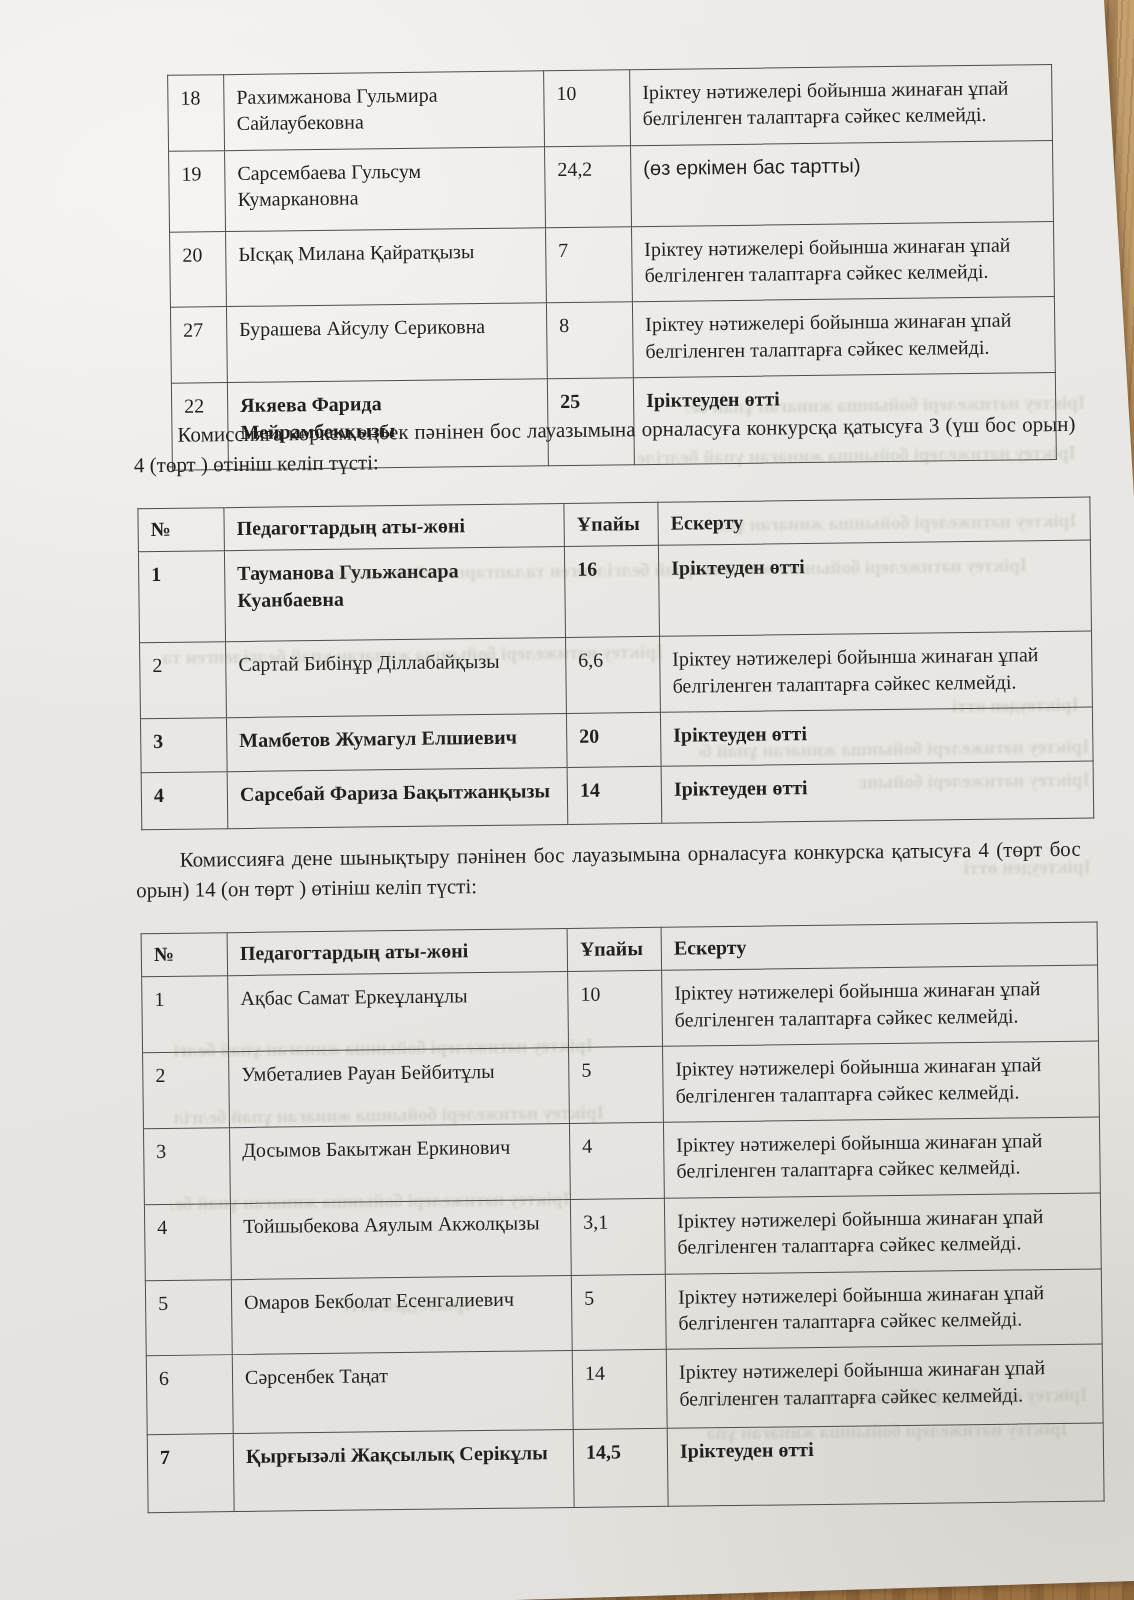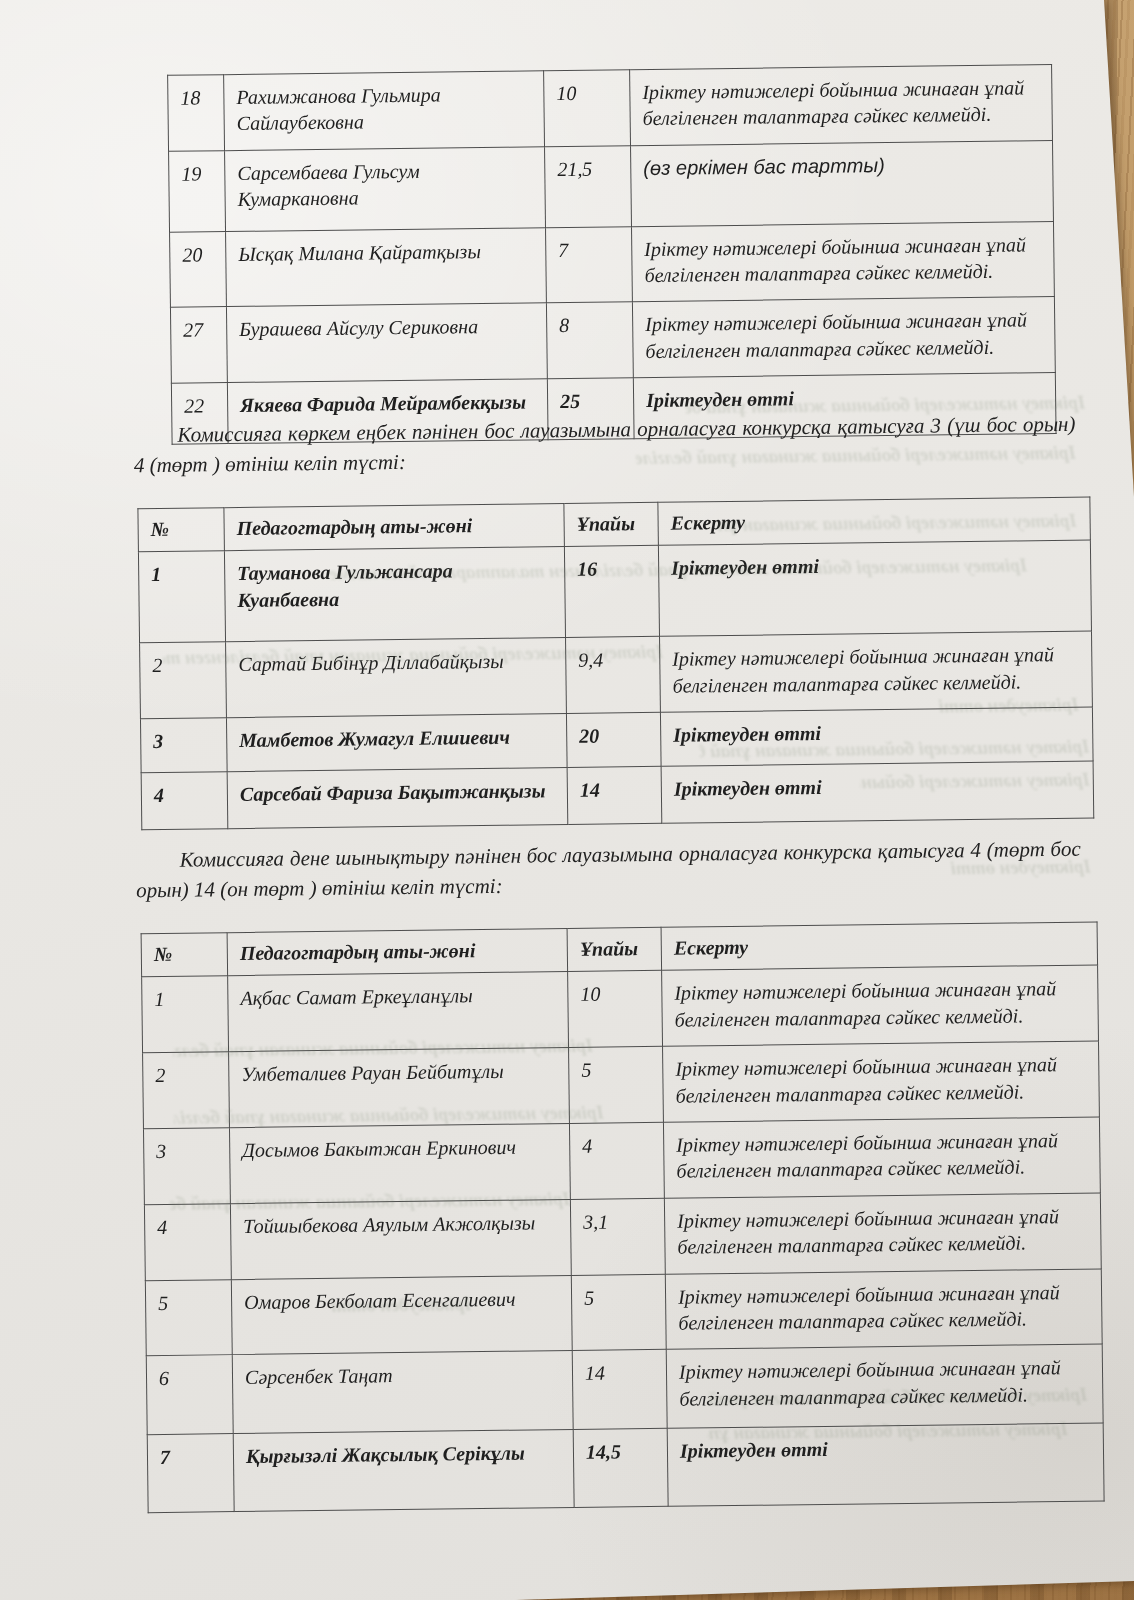--- a/index.html
+++ b/index.html
@@ -20,21 +20,20 @@
   }
   
   .paper-wrap{position:absolute;inset:0;filter:drop-shadow(3px 2px 5px rgba(60,35,10,.45));}
   .paper{
     position:absolute;inset:0;
     clip-path:polygon(0 0,1104px 0,1136px 530px,1136px 1581px,516px 1600px,0 1600px);
     background:
       radial-gradient(1200px 900px at 15% 12%, rgba(255,255,255,.5), rgba(255,255,255,0) 60%),
       radial-gradient(900px 700px at 95% 90%, rgba(120,110,95,.12), rgba(0,0,0,0) 60%),
       linear-gradient(165deg,#edebe7 0%,#e9e7e3 45%,#e2e0dc 100%);
-    font-style: italic;
   }
   .content{position:absolute;inset:0;transform:rotate(-0.7deg);transform-origin:50% 50%;color:#1f1f1f;}
 
   
   table.doc-table{border-collapse:collapse;table-layout:fixed;position:absolute;}
   table.doc-table td,table.doc-table th{
     border:1.5px solid #4d4d4d;vertical-align:top;text-align:left;
     padding:9px 12px 13px 12px;font-size:20px;line-height:1.32;
     overflow:hidden;
   }
@@ -83,21 +82,21 @@
         <tbody>
             <tr>
               <td class="c-no">18</td>
               <td class="c-name">Рахимжанова Гульмира Сайлаубековна</td>
               <td class="c-score">10</td>
               <td class="c-remark">Іріктеу нәтижелері бойынша жинаған ұпай белгіленген талаптарға сәйкес келмейді.</td>
             </tr>
             <tr>
               <td class="c-no" style="padding-bottom: 18px;">19</td>
               <td class="c-name" style="padding-bottom: 18px;">Сарсембаева Гульсум Кумаркановна</td>
-              <td class="c-score" style="padding-bottom: 18px;">21,5</td>
+              <td class="c-score" style="padding-bottom: 18px;">24,2</td>
               <td class="c-remark sans" style="padding-bottom: 18px;">(өз еркімен бас тартты)</td>
             </tr>
             <tr>
               <td class="c-no">20</td>
               <td class="c-name">Ысқақ Милана Қайратқызы</td>
               <td class="c-score">7</td>
               <td class="c-remark">Іріктеу нәтижелері бойынша жинаған ұпай белгіленген талаптарға сәйкес келмейді.</td>
             </tr>
             <tr>
               <td class="c-no">27</td>
@@ -132,21 +131,21 @@
             </tr>
             <tr class="bold num-bold">
               <td class="c-no" style="padding-bottom: 28px;">1</td>
               <td class="c-name" style="padding-bottom: 28px;">Тауманова Гульжансара Куанбаевна</td>
               <td class="c-score" style="padding-bottom: 28px;">16</td>
               <td class="c-remark" style="padding-bottom: 28px;">Іріктеуден өтті</td>
             </tr>
             <tr>
               <td class="c-no">2</td>
               <td class="c-name">Сартай Бибінұр Діллабайқызы</td>
-              <td class="c-score">9,4</td>
+              <td class="c-score">6,6</td>
               <td class="c-remark">Іріктеу нәтижелері бойынша жинаған ұпай белгіленген талаптарға сәйкес келмейді.</td>
             </tr>
             <tr class="bold num-bold">
               <td class="c-no" style="padding-bottom: 18px;">3</td>
               <td class="c-name" style="padding-bottom: 18px;">Мамбетов Жумагул Елшиевич</td>
               <td class="c-score" style="padding-bottom: 18px;">20</td>
               <td class="c-remark" style="padding-bottom: 18px;">Іріктеуден өтті</td>
             </tr>
             <tr class="bold num-bold">
               <td class="c-no" style="padding-bottom: 20px;">4</td>

